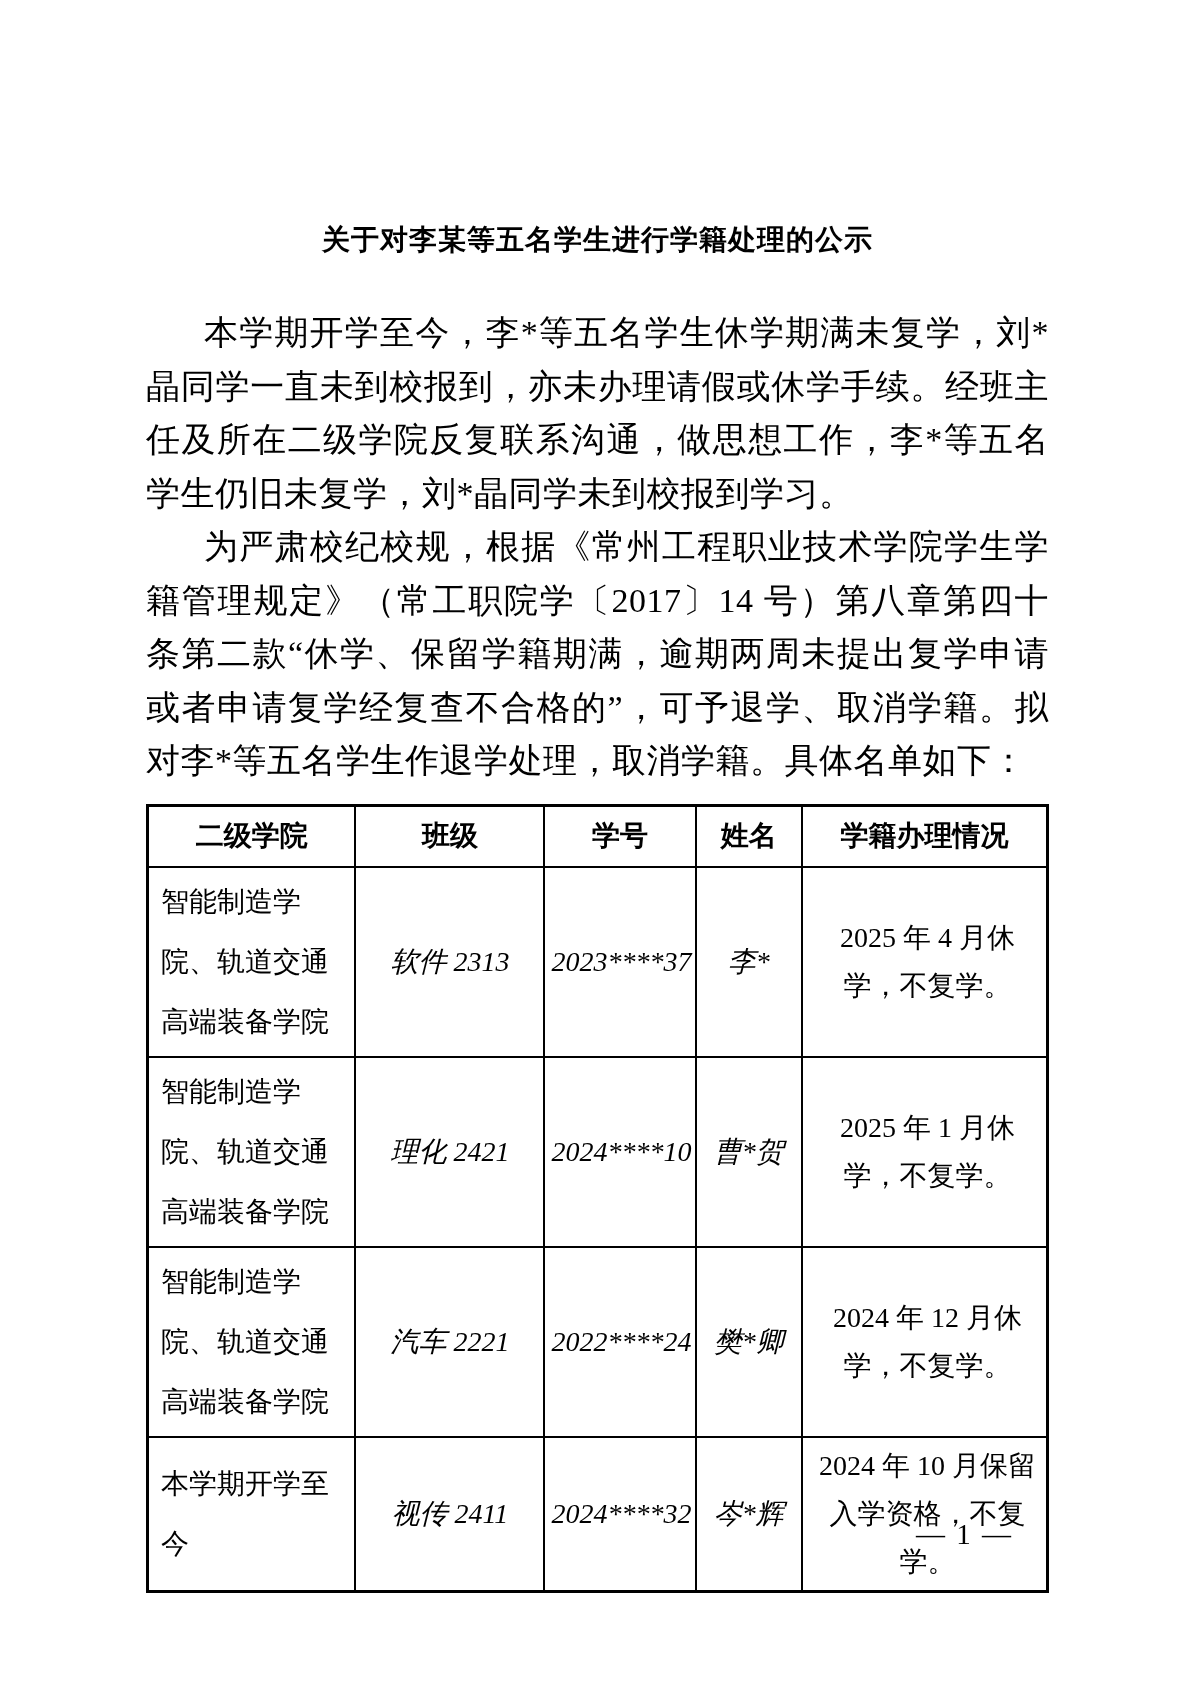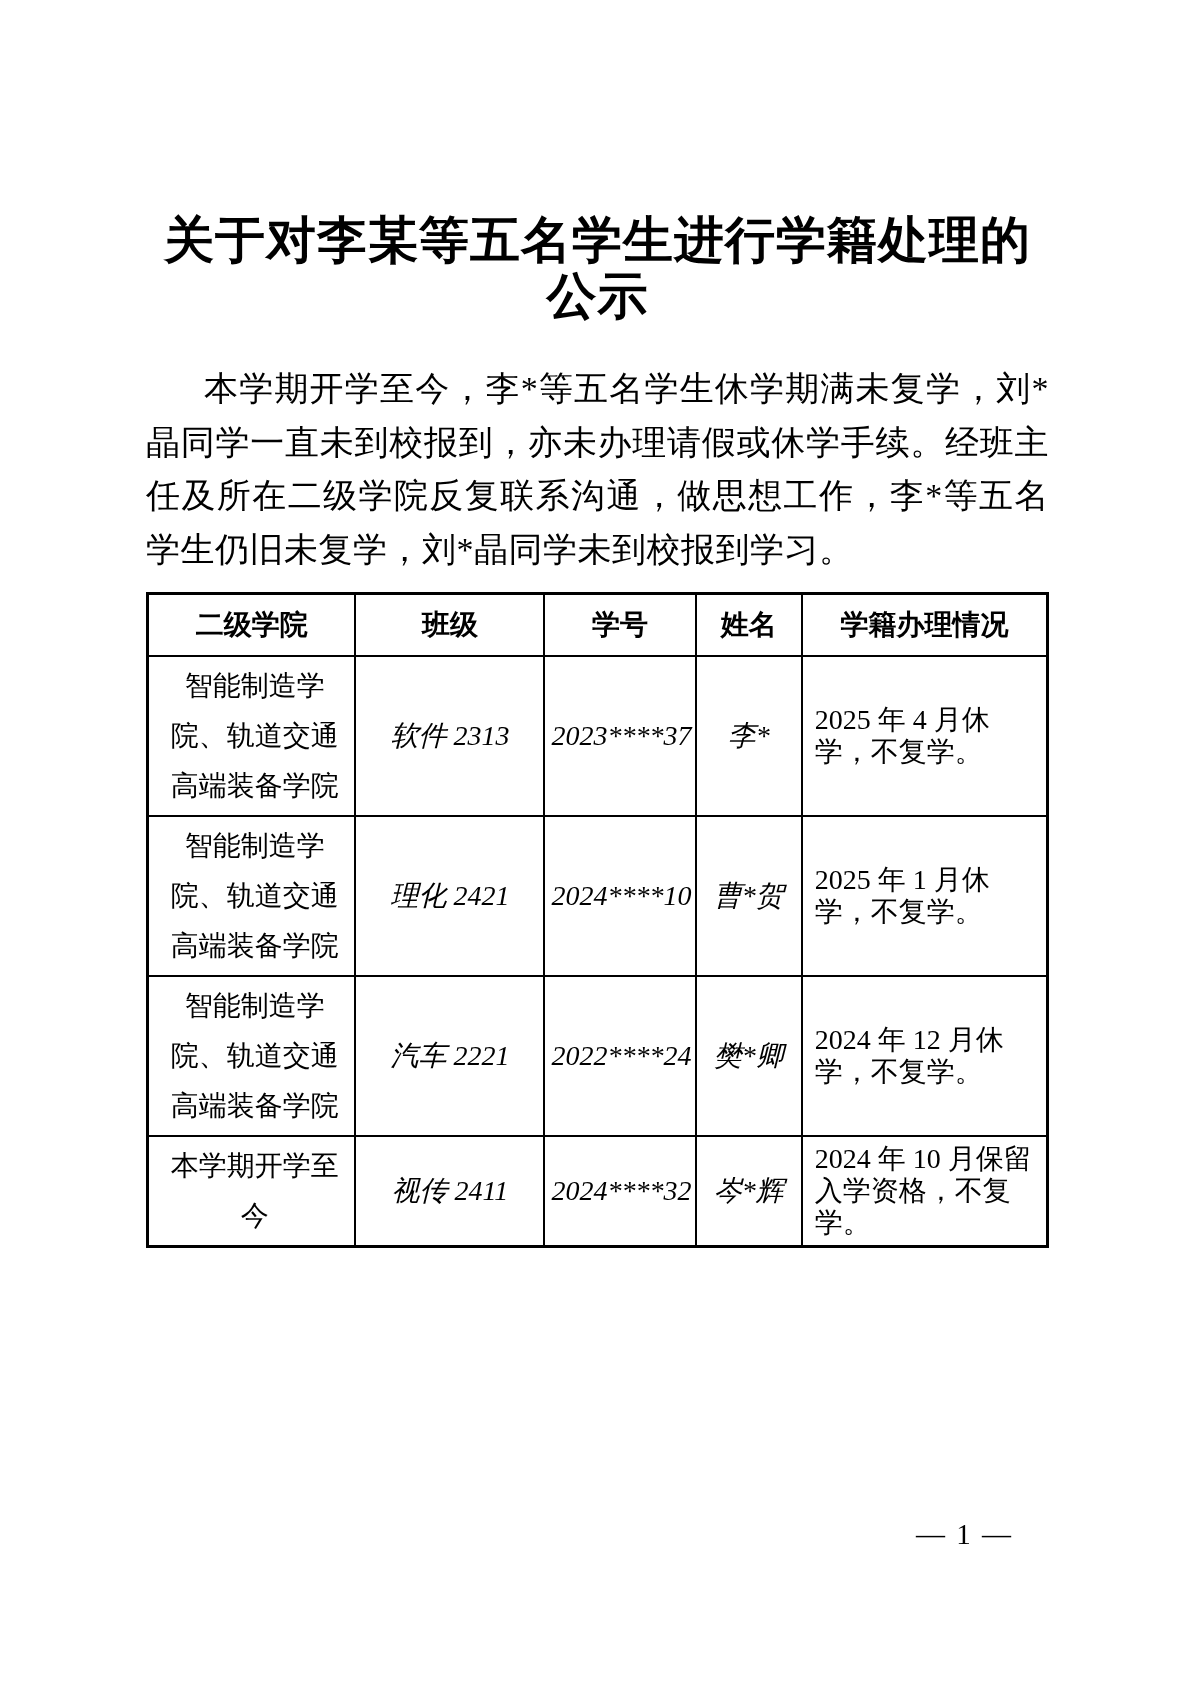--- a/index.html
+++ b/index.html
@@ -14,21 +14,21 @@
     overflow: hidden;
   }
   .content {
     position: absolute;
     left: 146px;
     top: 0;
     width: 903px;
   }
   .doc-title {
     margin: 212px 0 0 0;
-    font-size: 50px;
+    font-size: 28px;
     font-weight: bold;
     text-align: center;
     line-height: 56px;
     letter-spacing: 1px;
   }
   .body-para {
     margin: 0;
     font-size: 34px;
     line-height: 53.5px;
     text-align: justify;
@@ -53,49 +53,50 @@
     font-weight: bold;
     text-align: center;
     height: 62px;
   }
   .col-college { width: 23.1%; }
   .col-class   { width: 21.0%; }
   .col-id      { width: 16.8%; }
   .col-name    { width: 11.8%; }
   .col-status  { width: 27.3%; }
   td.cell-college {
-    text-align: center;
+    text-align: left;
     padding-left: 12px;
-    line-height: 50px;
+    line-height: 60px;
   }
   td.cell-class, td.cell-id, td.cell-name { text-align: center; font-style: italic; }
   td.cell-status {
-    text-align: left;
+    text-align: center;
     padding-left: 12px;
-    line-height: 32px;
+    line-height: 48px;
   }
   tr.row-tall td { height: 129px; }
   tr.row-short td { height: 110px; }
   .page-footer {
     position: absolute;
     top: 1518px;
     right: 178px;
     font-size: 29px;
     letter-spacing: 2px;
   }
 </style>
 </head>
 <body>
 
 <div class="page">
   <div class="content">
 
     <h1 class="doc-title">关于对李某等五名学生进行学籍处理的公示</h1>
 
     <p class="body-para first">本学期开学至今，李*等五名学生休学期满未复学，刘*晶同学一直未到校报到，亦未办理请假或休学手续。经班主任及所在二级学院反复联系沟通，做思想工作，李*等五名学生仍旧未复学，刘*晶同学未到校报到学习。</p>
+    <p class="body-para">为严肃校纪校规，根据《常州工程职业技术学院学生学籍管理规定》（常工职院学〔2017〕14 号）第八章第四十条第二款“休学、保留学籍期满，逾期两周未提出复学申请或者申请复学经复查不合格的”，可予退学、取消学籍。拟对李*等五名学生作退学处理，取消学籍。具体名单如下：</p>
 
     <table class="status-table">
       <colgroup>
         <col class="col-college">
           <col class="col-class">
           <col class="col-id">
           <col class="col-name">
           <col class="col-status">
       </colgroup>
       <thead>

